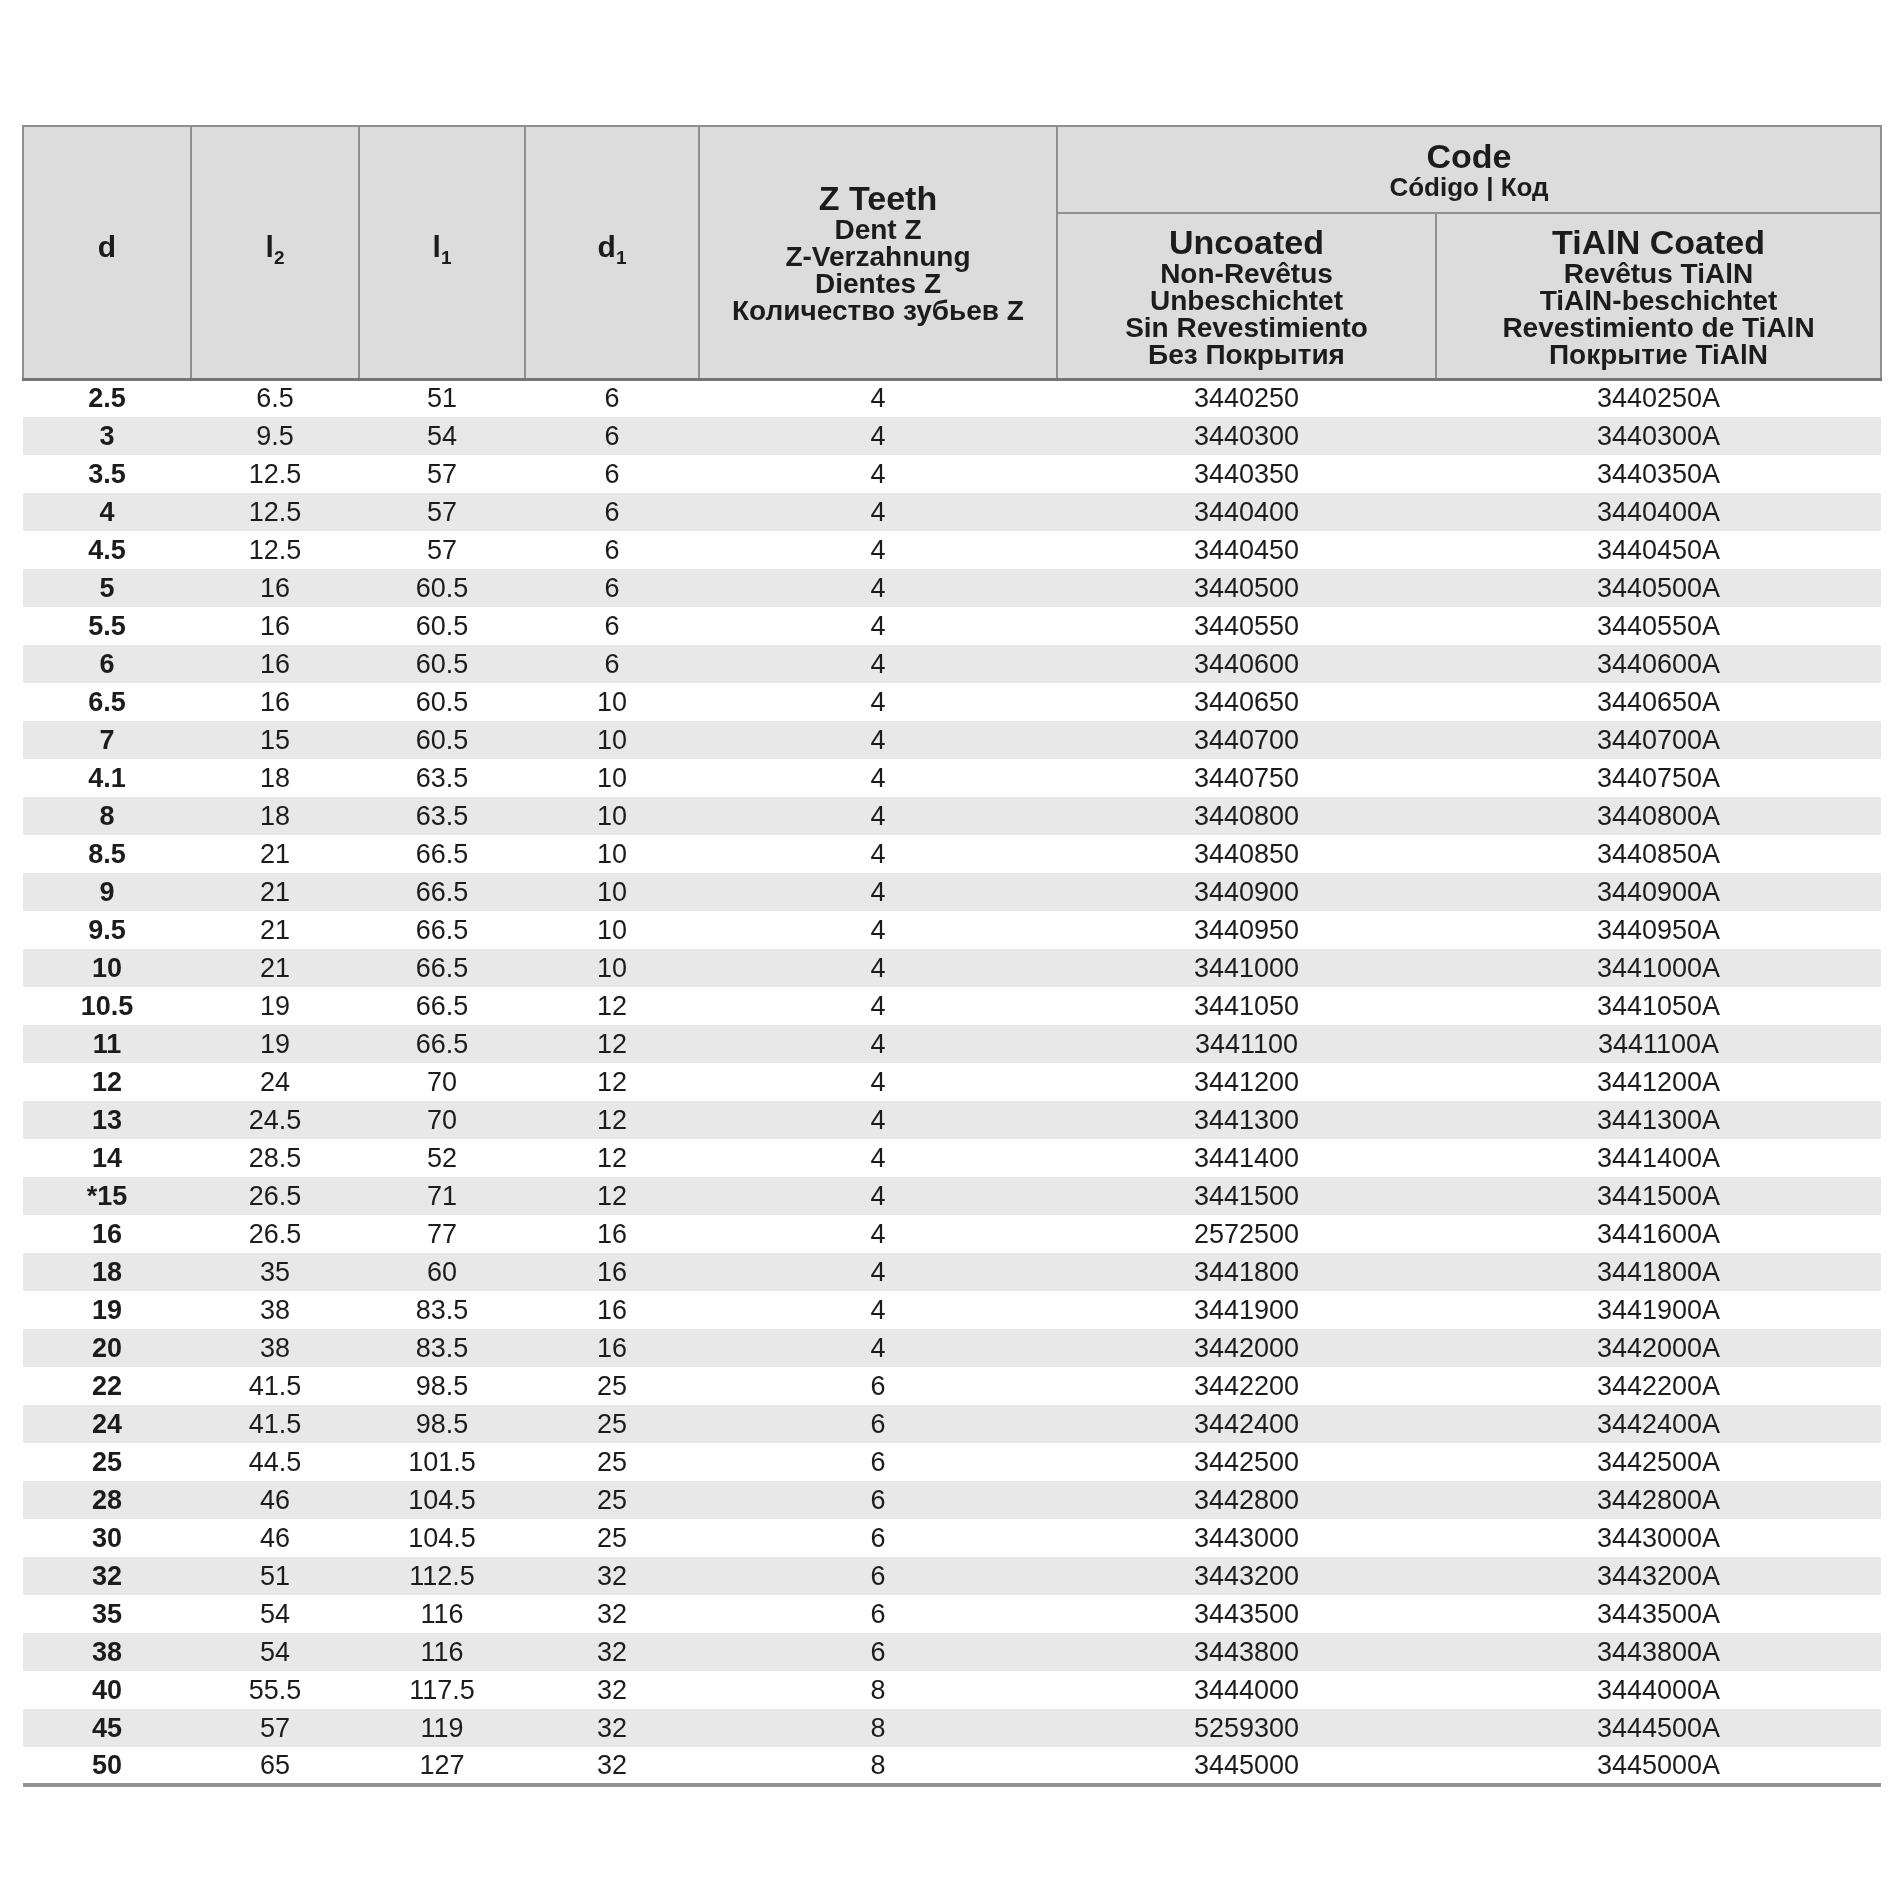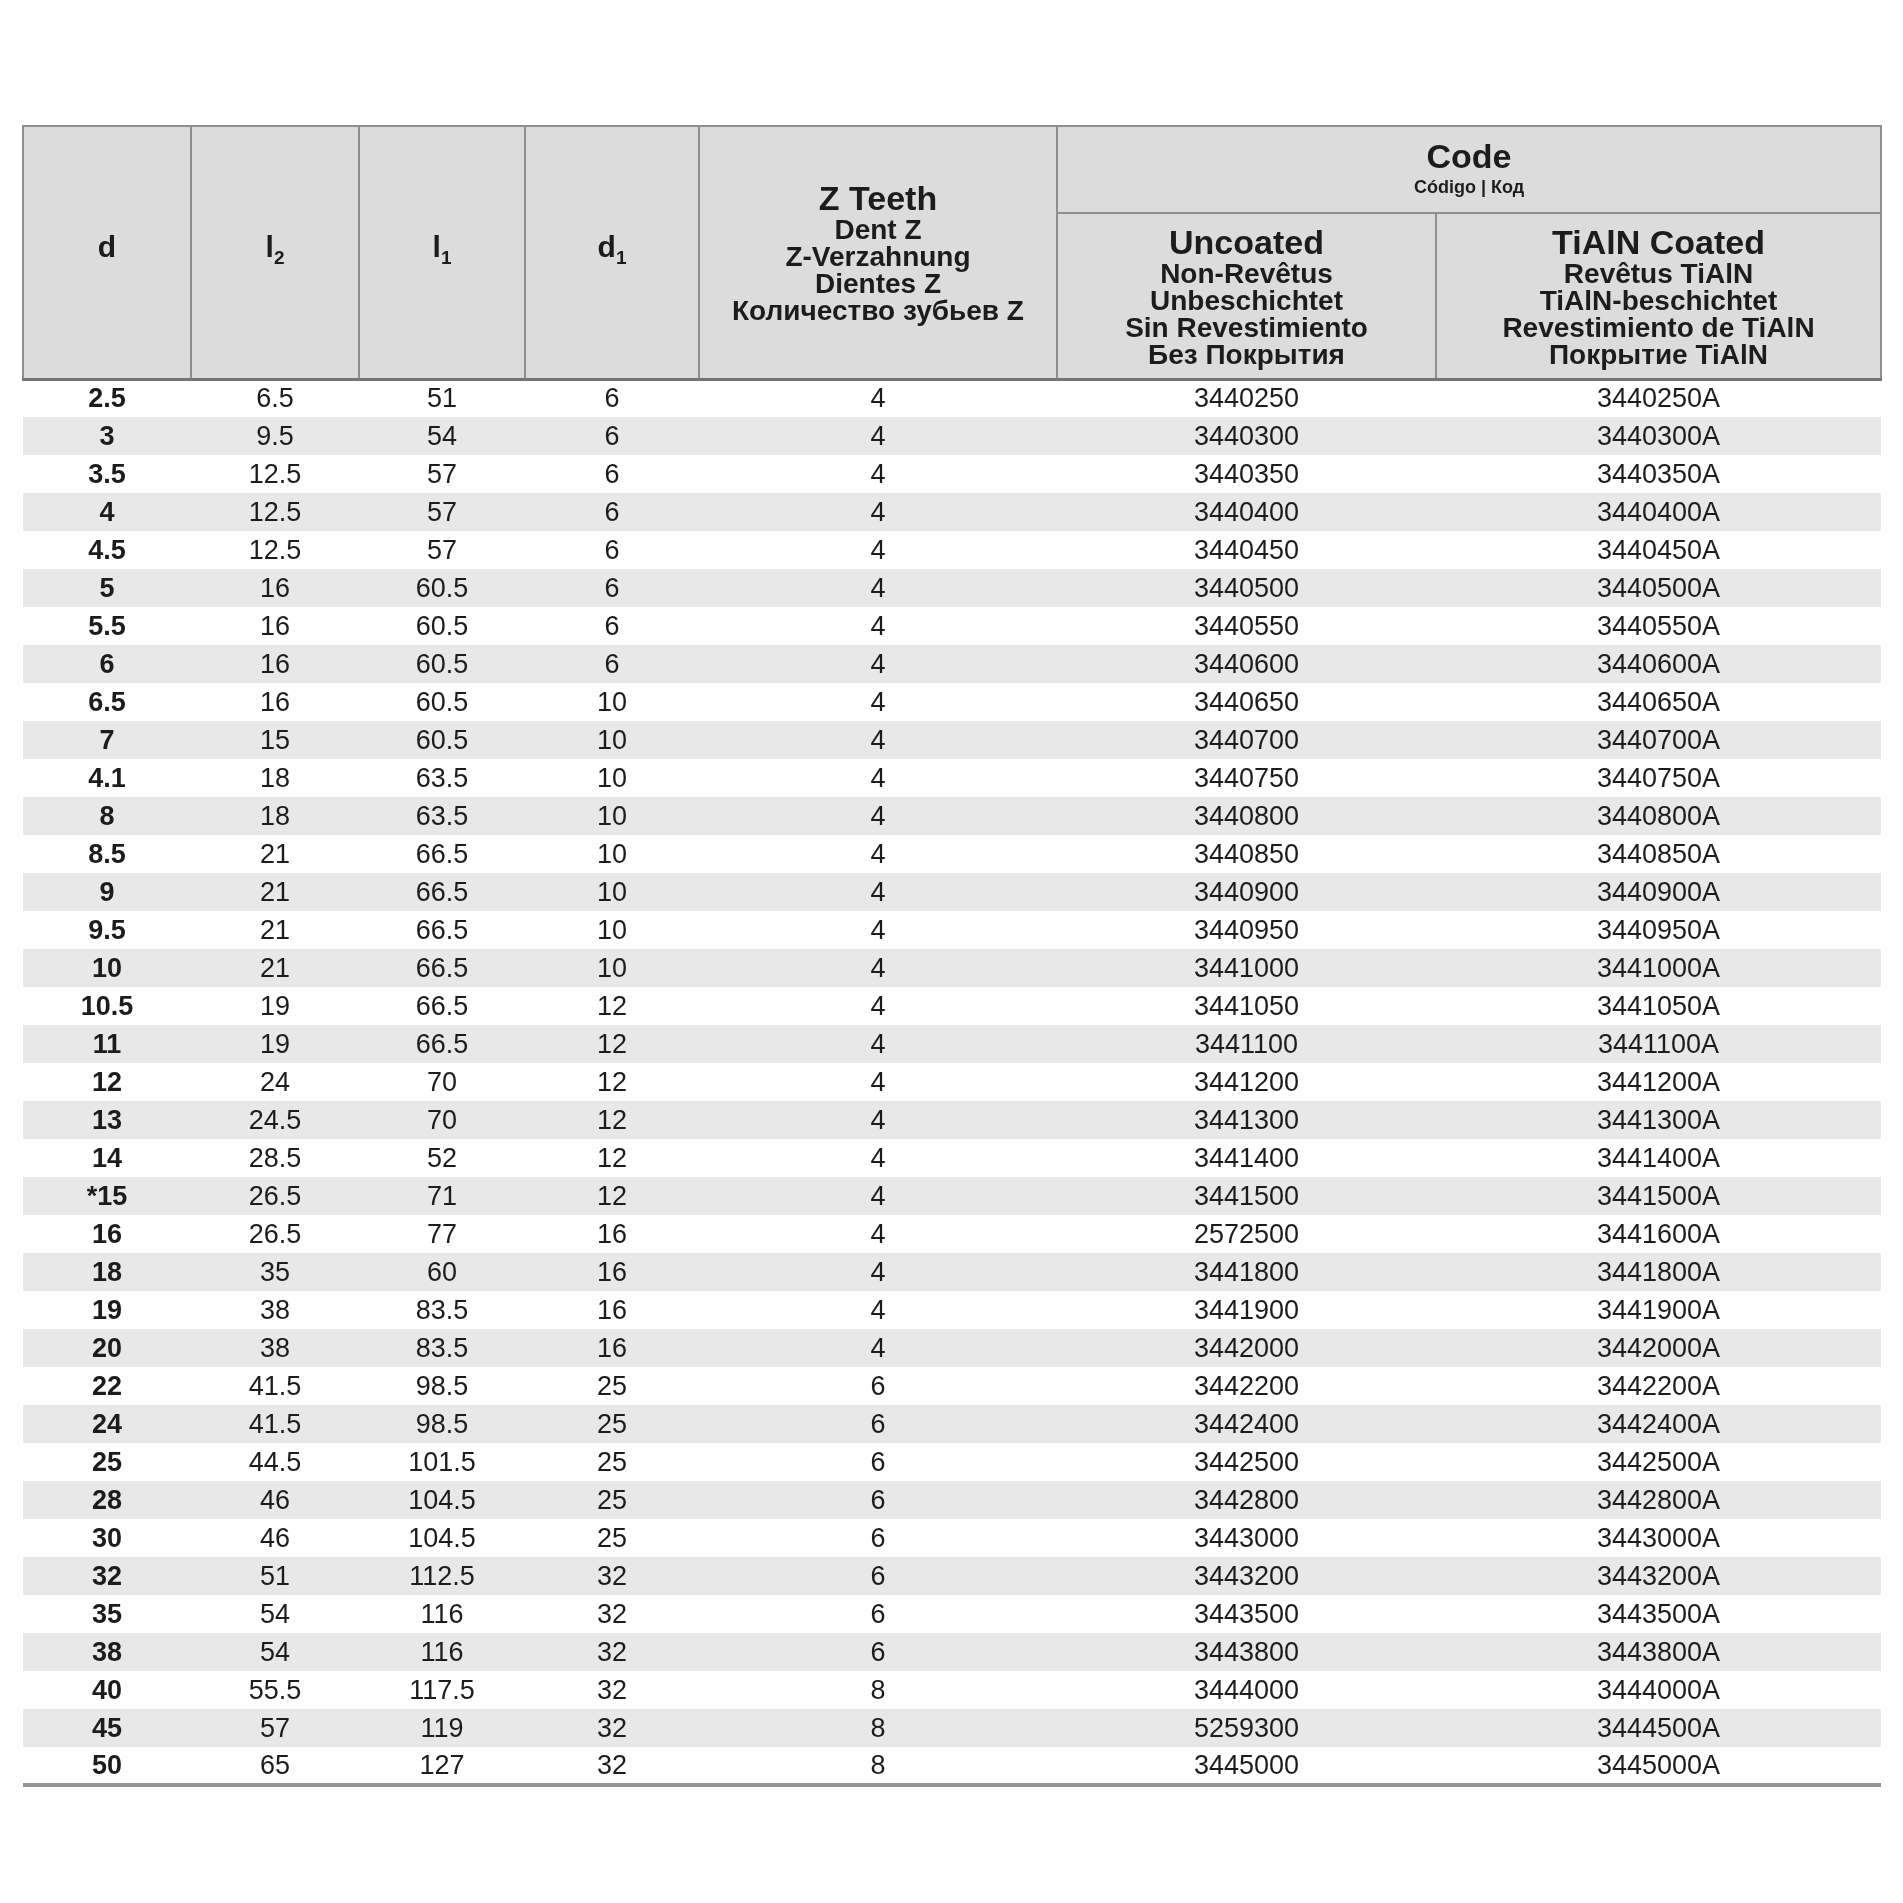--- a/index.html
+++ b/index.html
@@ -38,21 +38,21 @@
     vertical-align: middle;
     padding: 0;
   }
   thead tr.h-row-top th.code-span { height: 87px; }
   thead tr.h-row-sub th { height: 166px; }
   thead th { border-bottom-width: 3px; border-bottom-color: var(--header-bottom); }
   thead tr.h-row-top th.code-span { border-bottom-width: 2px; border-bottom-color: var(--border); }
   .h-main { font-size: 30px; line-height: 34px; font-weight: bold; }
   .h-main sub { font-size: 19px; }
   .h-title { font-size: 34px; line-height: 36px; font-weight: bold; }
-  .h-subtitle { font-size: 18px; line-height: 27px; font-weight: bold; }
+  .h-subtitle { font-size: 26px; line-height: 27px; font-weight: bold; }
   .lang { font-size: 28px; line-height: 27px; font-weight: bold; }
   tbody td {
     height: 38px;
     padding: 0;
     text-align: center;
     vertical-align: middle;
     font-size: 27px;
     border: none;
   }
   tbody tr:nth-child(even) { background: var(--stripe); }

